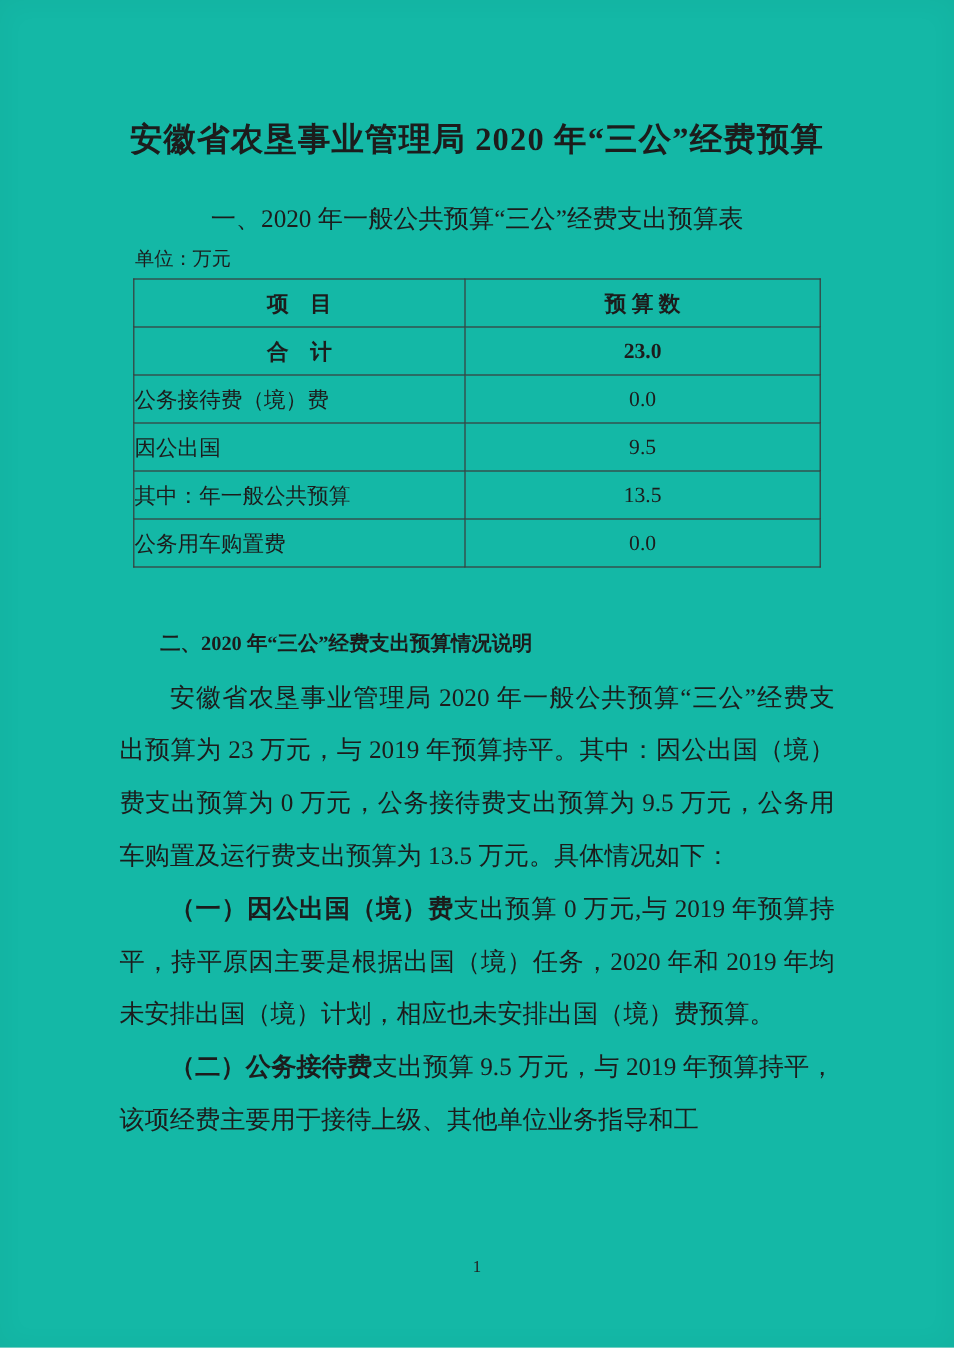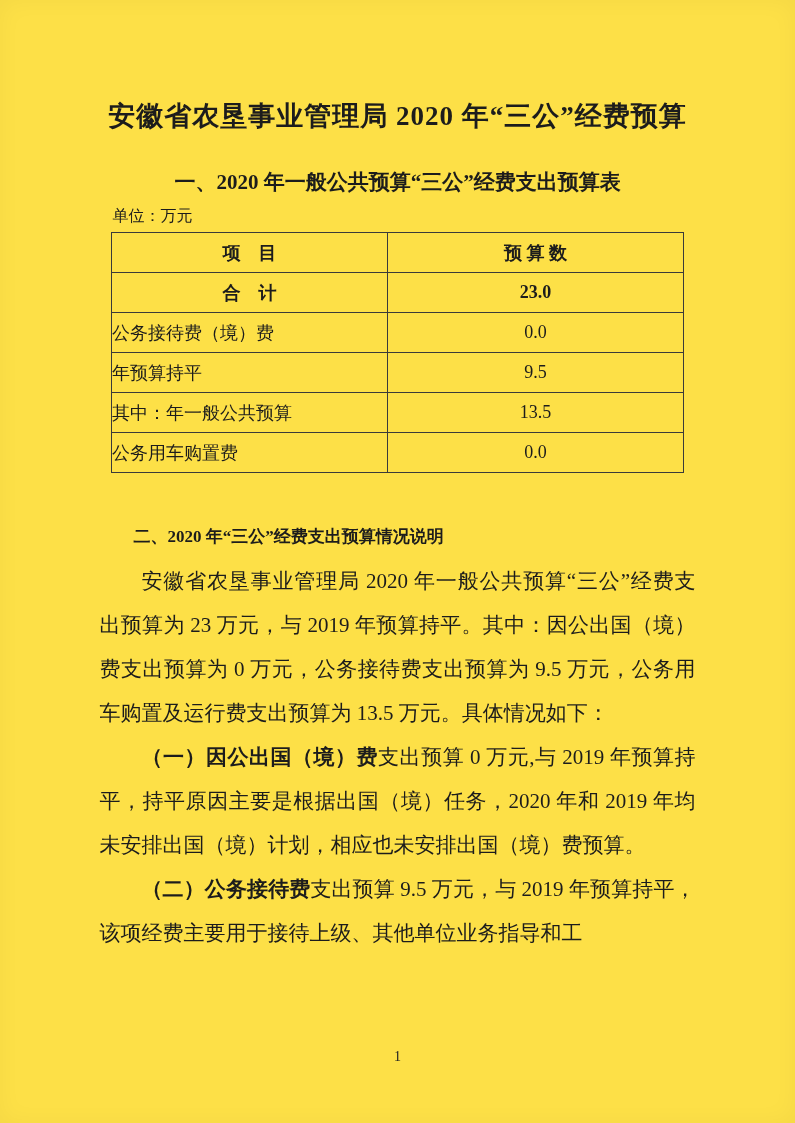--- a/index.html
+++ b/index.html
@@ -5,37 +5,37 @@
   html,body { margin:0; padding:0; }
   body {
     width:795px; height:1123px;
     background:#f4f3f1;
     font-family:"Liberation Serif","DejaVu Serif",serif;
     color:#1c1c1c;
   }
   .page {
     position:relative;
     width:795px; height:1123px;
-    background:#fde047;
+    background:#14b8a6;
     overflow:hidden;
     box-shadow:inset 0 0 24px rgba(0,0,0,0.04);
   }
   .doc-title {
     margin:0;
     padding-top:98px;
     text-align:center;
     font-size:27px;
     font-weight:bold;
     letter-spacing:1px;
   }
   .section1-heading {
     margin:34px 0 0 0;
     text-align:center;
     font-size:21px;
-    font-weight:bold;
+    font-weight:normal;
   }
   .unit-label {
     width:570px;
     margin:10px auto 5px auto;
     text-align:left;
     font-size:16px;
   }
   table.budget {
     width:570px;
     margin:0 auto;
@@ -98,21 +98,21 @@
       </tr>
       <tr class="total-row">
         <td class="col-label">合　计</td>
         <td class="col-value">23.0</td>
       </tr>
       <tr>
         <td class="col-label">公务接待费（境）费</td>
         <td class="col-value">0.0</td>
       </tr>
       <tr>
-        <td class="col-label">年预算持平</td>
+        <td class="col-label">因公出国</td>
         <td class="col-value">9.5</td>
       </tr>
       <tr>
         <td class="col-label indent1">其中：年一般公共预算</td>
         <td class="col-value">13.5</td>
       </tr>
       <tr>
         <td class="col-label indent2">公务用车购置费</td>
         <td class="col-value">0.0</td>
       </tr>

